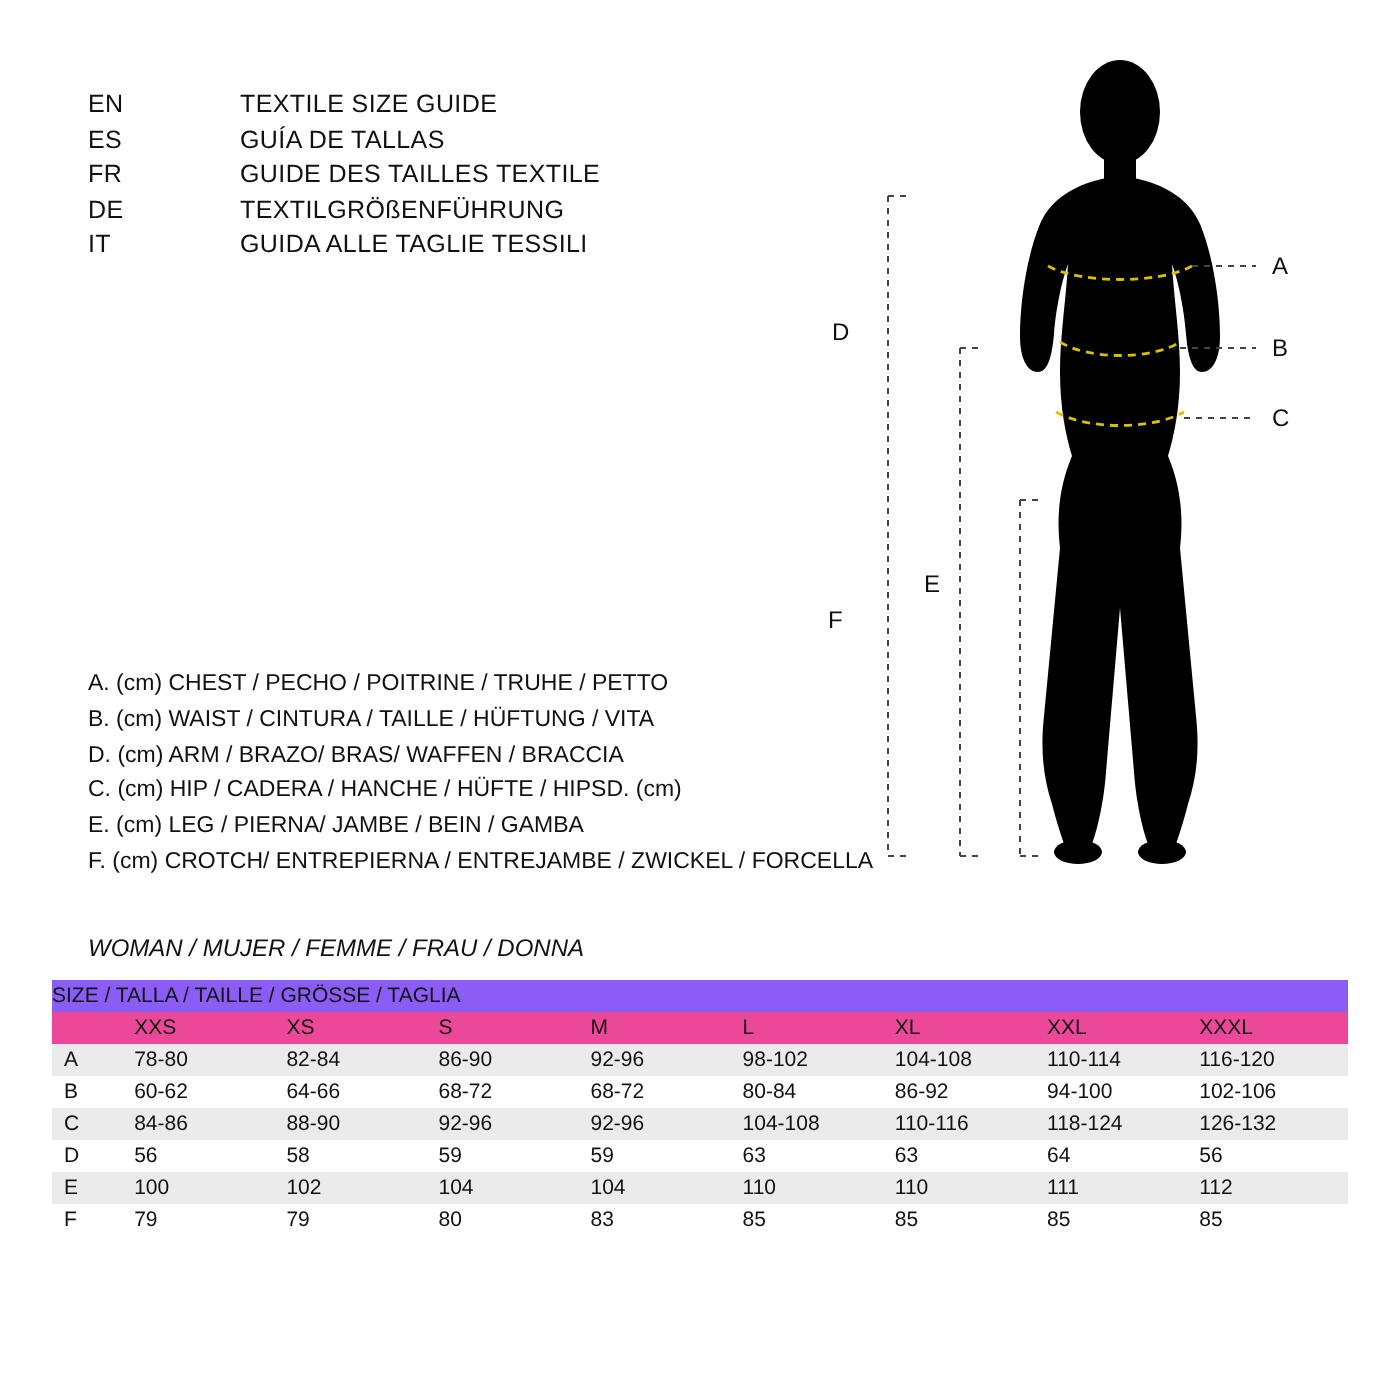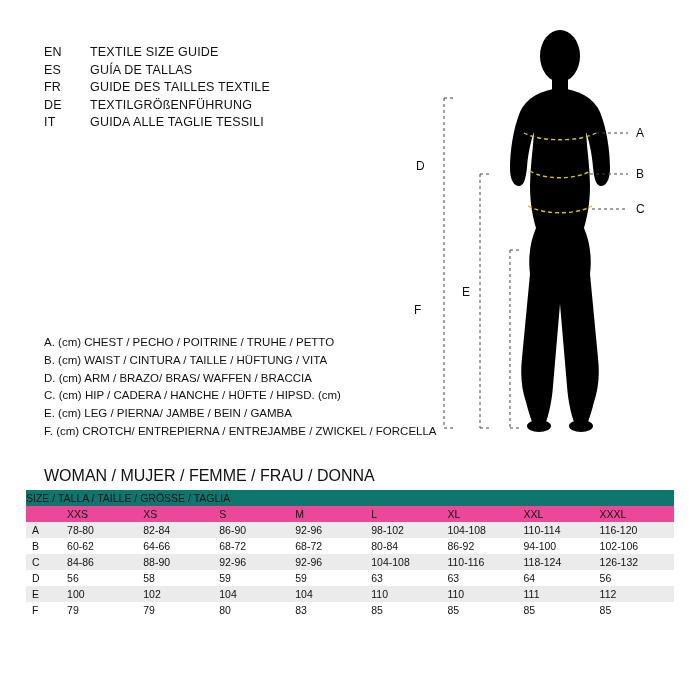--- a/index.html
+++ b/index.html
@@ -36,43 +36,45 @@
     letter-spacing: 0.2px;
   }
   .title-lang {
     width: 46px;
     flex: 0 0 46px;
     color: #111;
   }
   .title-text {
     color: #111;
     white-space: nowrap;
+    margin-left: 30px;
   }
 
   
   .legend {
     position: absolute;
     left: 44px;
     top: 334px;
     width: 420px;
   }
   .legend-line {
     font-size: 11.5px;
     line-height: 17.8px;
     color: #111;
     white-space: nowrap;
   }
 
   .woman-label {
     position: absolute;
     left: 44px;
     top: 467px;
-    font-size: 16px;
+    font-size: 12px;
     color: #111;
     white-space: nowrap;
+    font-style: italic;
   }
 
   
   .figure-area {
     position: absolute;
     left: 400px;
     top: 28px;
     width: 270px;
     height: 420px;
   }
@@ -115,21 +117,21 @@
     padding-left: 6px !important;
   }
   .cell {
     width: 76px;
     padding-left: 2px !important;
   }
   .hdr-cell {
     padding-left: 2px !important;
   }
   .sub-head td {
-    background: #0f766e;
+    background: #8b5cf6;
     height: 17px;
     margin-left: 48px;
   }
 </style>
 </head>
 <body>
 
 <div class="page">
 
   <div class="titles">

